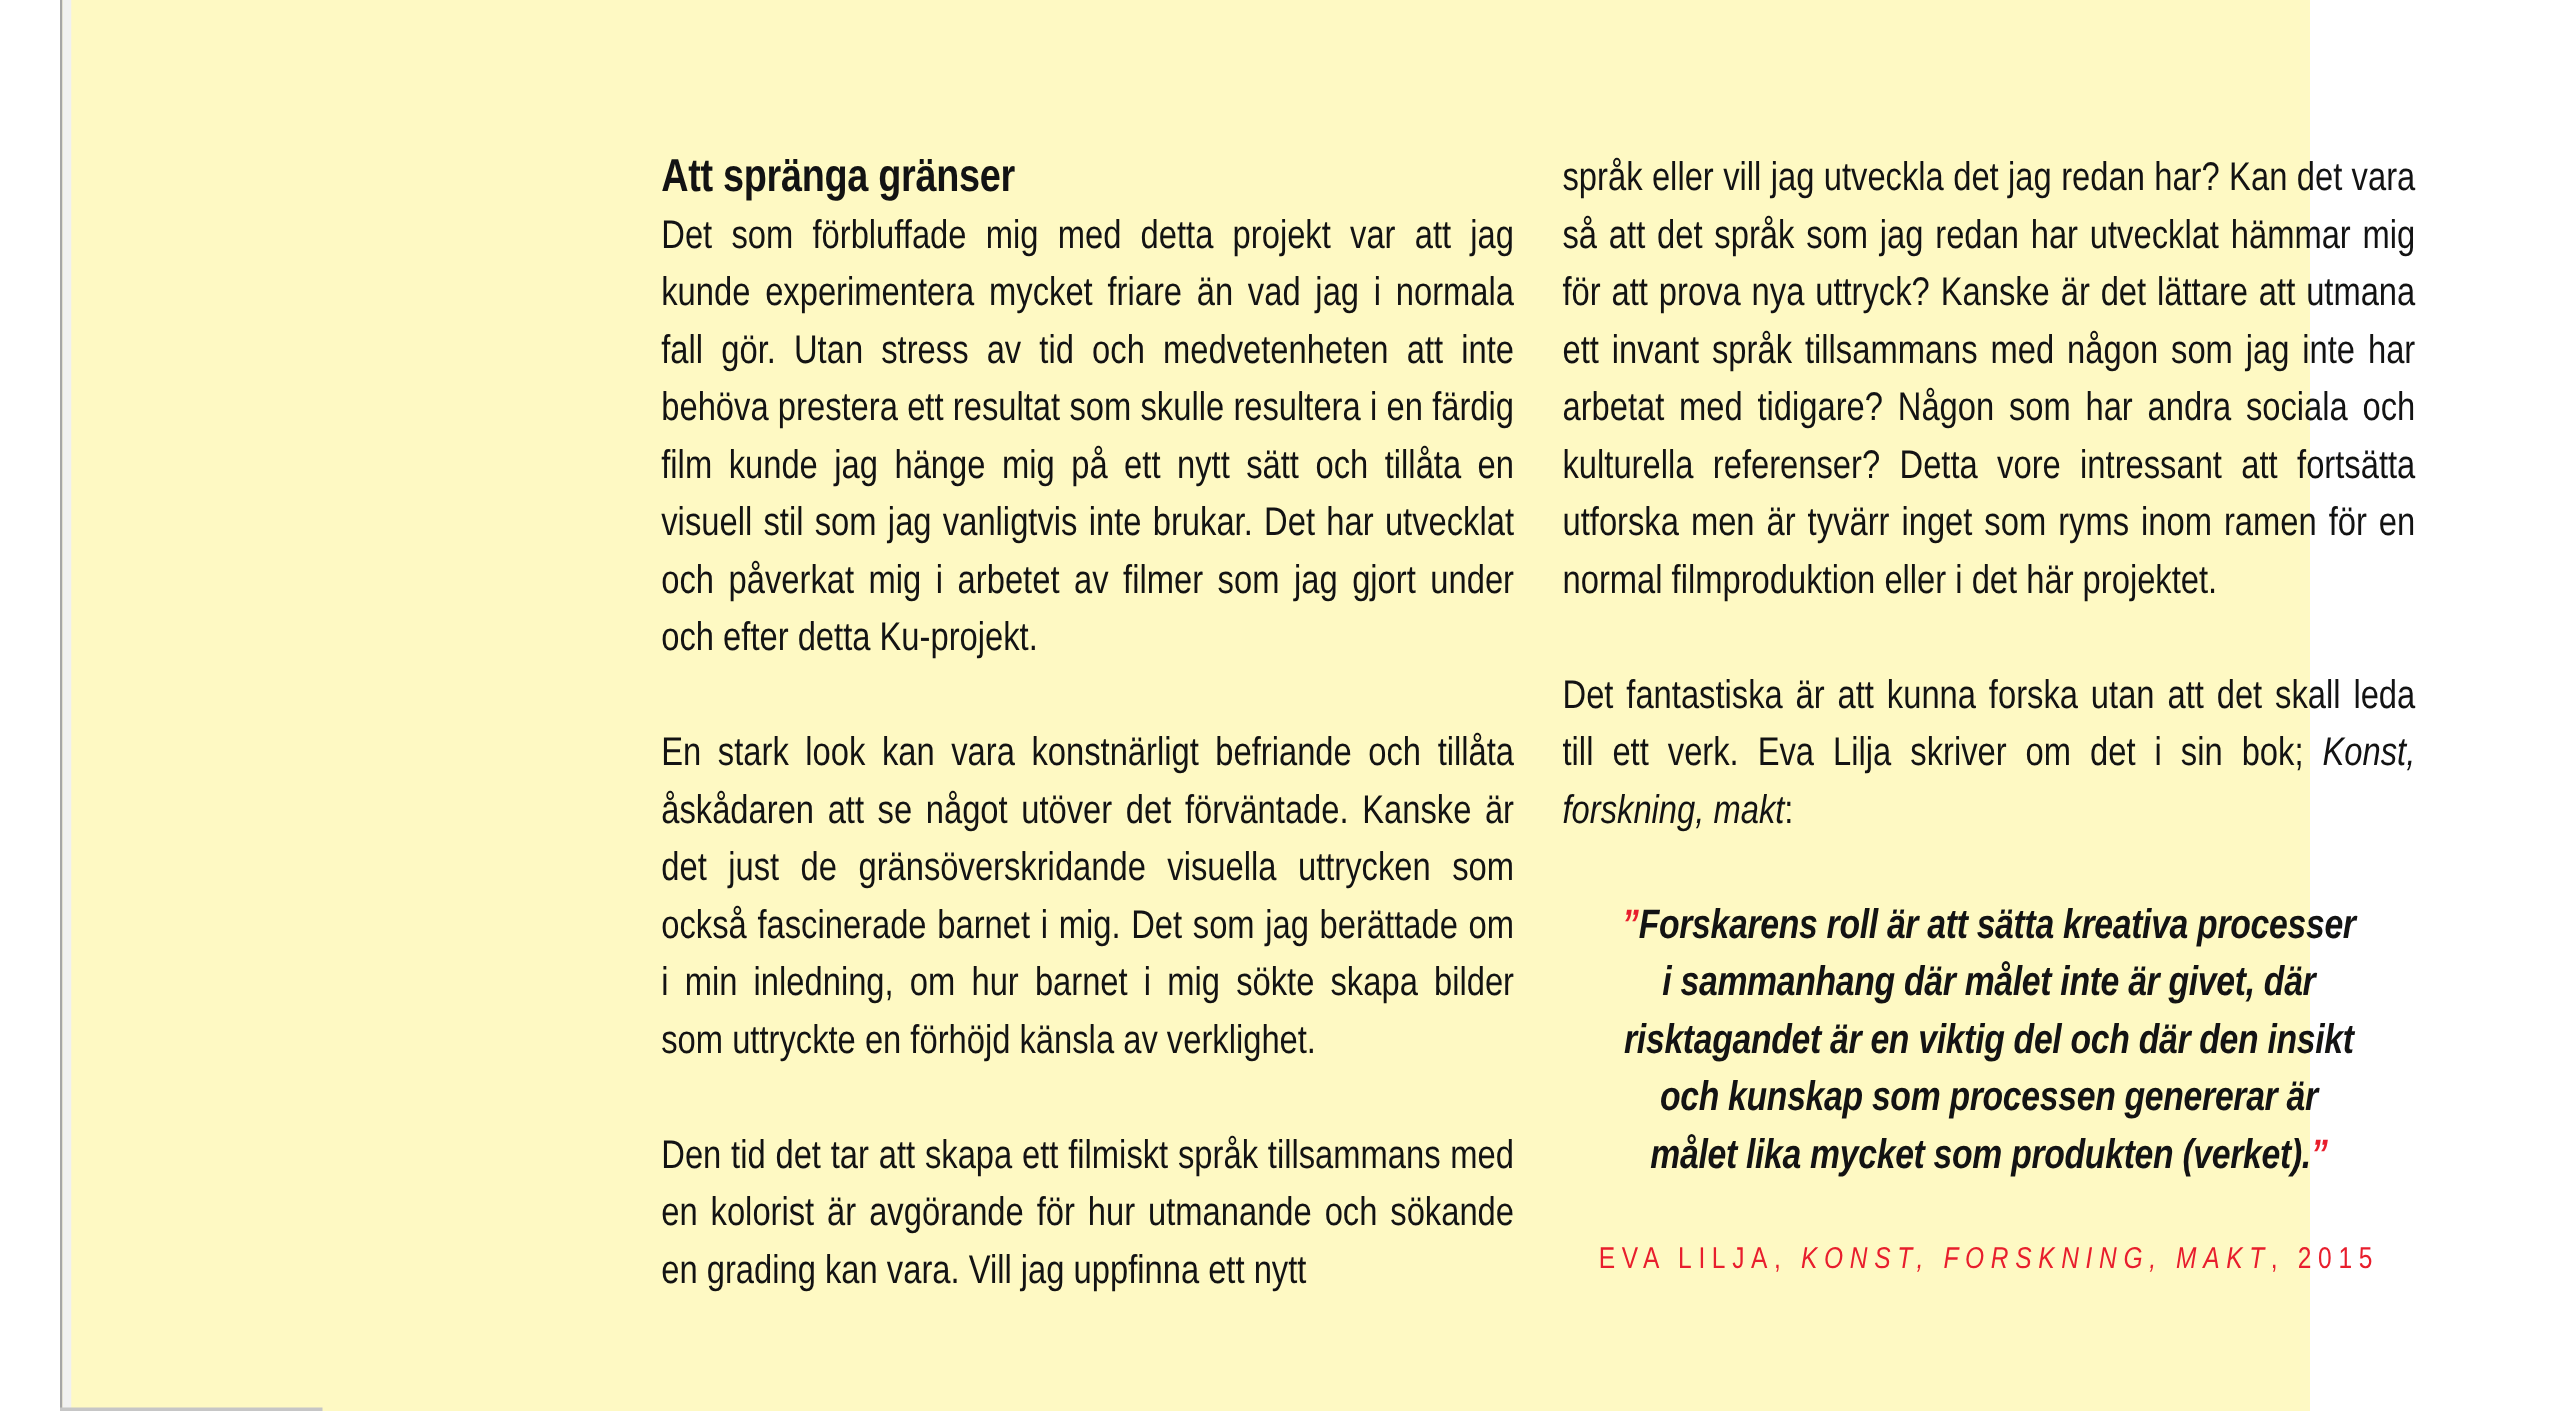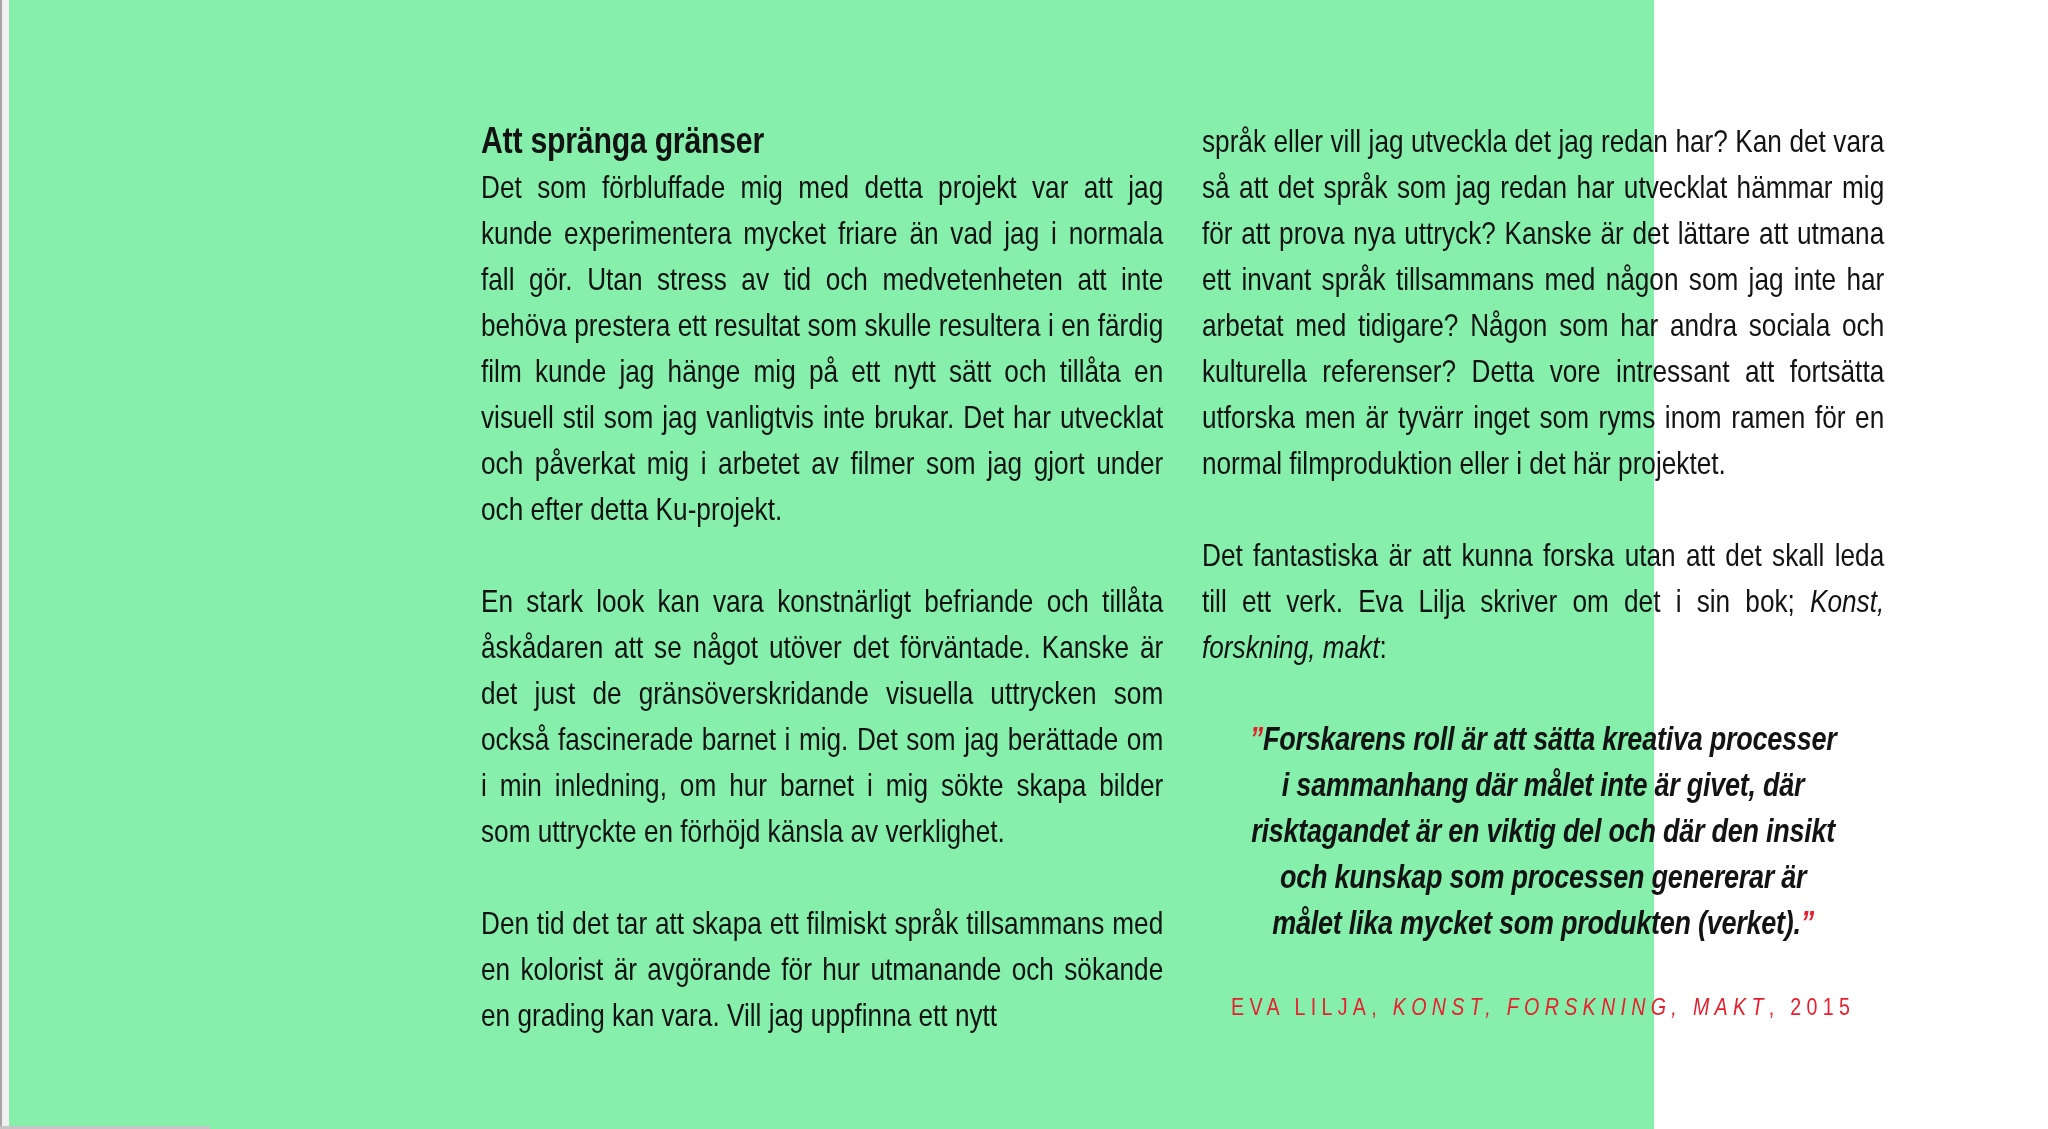--- a/index.html
+++ b/index.html
@@ -7,23 +7,24 @@
     padding: 0;
     width: 2048px;
     height: 1129px;
     background: #ffffff;
     overflow: hidden;
     font-family: "Liberation Sans", sans-serif;
     color: #131313;
   }
   .page {
     position: relative;
-    width: 1654px;
+    width: 1800px;
     height: 1129px;
-    background: #86efac;
+    background: #fef9c3;
+    margin-left: 48px;
   }
   
   .edge-left {
     position: absolute;
     left: 0; top: 0;
     width: 2px; height: 1129px;
     background: #a6a6a6;
   }
   .edge-left-soft {
     position: absolute;

